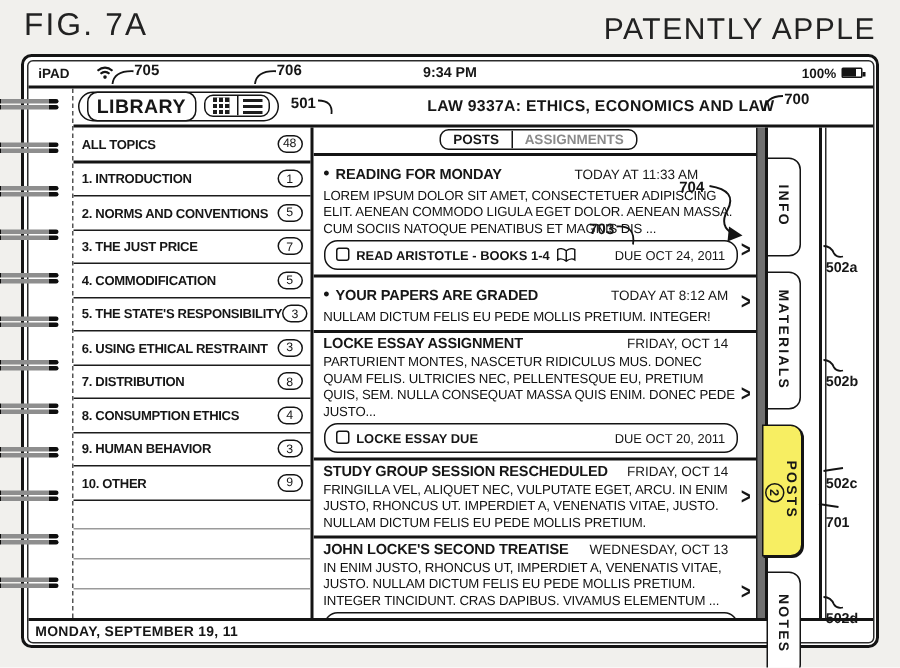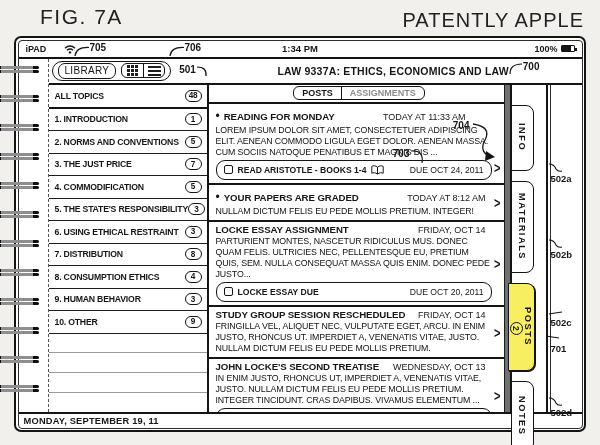--- a/index.html
+++ b/index.html
@@ -3,40 +3,40 @@
 <meta charset="utf-8">
 <style>
   * { margin:0; padding:0; box-sizing:border-box; }
   html,body { width:600px; height:445px; }
   body {
     font-family:"Liberation Sans", sans-serif;
     background:#f1f0ed; color:#161616;
     position:relative; overflow:hidden;
     -webkit-font-smoothing:antialiased;
   }
-  .fig-label { position:absolute; left:16px; top:5px; font-size:21px; letter-spacing:1.5px; color:#222;margin-left:24px; }
+  .fig-label { position:absolute; left:16px; top:5px; font-size:21px; letter-spacing:1.5px; color:#222; }
   .credit { position:absolute; right:16px; top:9px; font-size:20px; letter-spacing:1px; color:#222; }
 
   
   .tablet {
     position:absolute; left:14px; top:36px; width:572px; height:396px;
     border:2.5px solid #141414; border-radius:7px; background:#fff; overflow:visible;
   }
   .screen {
     position:absolute; inset:1.5px; border:1px solid #2c2c2c; border-radius:4px;
     display:flex; flex-direction:column; background:#fff; overflow:visible;
   }
 
   
   .statusbar {
     height:18px; flex:none; border-bottom:2px solid #141414;
     display:flex; align-items:center; padding:0 7px; position:relative;
     font-size:9px; font-weight:bold;
   }
-  .device-group { display:flex; align-items:flex-end; gap:18px; }
+  .device-group { display:flex; align-items:center; gap:18px; }
   .clock { position:absolute; left:0; right:0; text-align:center; font-size:9.5px; font-weight:bold; }
   .batt-group { margin-left:auto; display:flex; align-items:center; gap:3px; position:relative; z-index:1; }
   .battery { width:14px; height:7px; border:1px solid #141414; border-radius:1px; position:relative; background:linear-gradient(90deg,#141414 0 9px,#fff 9px); }
   .battery::after { content:""; position:absolute; right:-3px; top:1.5px; width:2px; height:3px; background:#141414; }
   .sb-ref { position:absolute; top:1px; display:flex; align-items:flex-start; font-size:10px; font-weight:bold; }
   .sb-ref svg { margin-top:3px; }
 
   
   .middle { flex:1; display:flex; min-height:0; position:relative; }
 
@@ -44,42 +44,42 @@
   .binding { width:30px; flex:none; border-right:1.5px dashed #555; position:relative; }
   .ring { position:absolute; left:-24px; width:44px; height:10px; }
   .ring i { display:block; height:3.2px; margin:1.1px 0; border-radius:2px;
     background:linear-gradient(90deg,#0e0e0e 0 6px,#8e8e8e 6px calc(100% - 6px),#0e0e0e calc(100% - 6px)); }
 
   .main-col { flex:1; display:flex; flex-direction:column; min-width:0; }
 
   
   .toolbar { height:26px; flex:none; border-bottom:2px solid #141414; display:flex; align-items:center; padding:0 4px 0 3px; position:relative; }
   .tool-group { border:1.5px solid #141414; border-radius:10px; height:20px; display:flex; align-items:center; gap:5px; padding:0 5px; background:#fff; }
-  .lib-btn { border:1.5px solid #141414; border-radius:7px; font-size:10px; font-weight:normal; padding:1px 6px 2px; letter-spacing:.3px; }
+  .lib-btn { border:1.5px solid #141414; border-radius:7px; font-size:13px; font-weight:bold; padding:1px 6px 2px; letter-spacing:.3px; }
   .seg { border:1.5px solid #141414; border-radius:6px; display:flex; height:15px; overflow:hidden; }
   .seg-cell { width:21px; display:flex; align-items:center; justify-content:center; }
   .seg-cell + .seg-cell { border-left:1.5px solid #141414; }
   .icon-grid { width:11px; height:11px; background-color:#1d1d1d;
     background-image:linear-gradient(90deg,transparent 0 3px,#fff 3px 4.2px,transparent 4.2px 7px,#fff 7px 8.2px,transparent 8.2px),
                      linear-gradient(transparent 0 3px,#fff 3px 4.2px,transparent 4.2px 7px,#fff 7px 8.2px,transparent 8.2px); }
   .icon-list { width:13px; height:10px;
     background:linear-gradient(#1d1d1d 0 2px,transparent 2px 4px,#1d1d1d 4px 6px,transparent 6px 8px,#1d1d1d 8px 10px); }
   .ref-inline { font-size:10px; font-weight:bold; display:flex; align-items:flex-start; }
   .course-title { flex:1; text-align:center; font-size:10.5px; font-weight:bold; letter-spacing:.2px; white-space:nowrap; }
   .ref-700 { position:absolute; right:42px; top:2px; }
 
   .mid-row { flex:1; display:flex; min-height:0; }
 
   
   .sidebar { width:160px; flex:none; border-right:2px solid #141414; display:flex; flex-direction:column;justify-content:flex-end; }
   .srow { height:22.5px; flex:none; border-bottom:1.5px solid #1c1c1c; display:flex; align-items:center;
     justify-content:space-between; padding:0 5px 0 6px; font-size:8.7px; font-weight:bold; letter-spacing:-0.2px; white-space:nowrap; }
   .srow.all { height:24px; border-bottom:2px solid #141414; }
   .badge { min-width:17px; height:12px; padding:0 3px; border:1.3px solid #141414; border-radius:8px;
-    display:flex; align-items:center; justify-content:center; font-size:8.2px; font-weight:bold; flex:none; }
+    display:flex; align-items:center; justify-content:center; font-size:8.2px; font-weight:normal; flex:none; }
   .srow.empty { flex:1; border-bottom:1px solid #9a9a9a; }
   .srow.empty:last-child { border-bottom:none; }
 
   
   .content { flex:1; min-width:0; position:relative; display:flex; flex-direction:column; overflow:hidden;
     border-right:2px solid #141414; }
   .content::after { content:""; position:absolute; right:0; top:0; bottom:0; width:5px;
     background:#707070; border-left:1px solid #1c1c1c; }
   .ctabs-row { height:19px; flex:none; border-bottom:2.5px solid #141414; display:flex; align-items:center; justify-content:center; }
   .posts-seg { border:1.5px solid #141414; border-radius:6px; display:flex; height:14px; overflow:hidden; font-size:9px; font-weight:bold; background:#fff; }
@@ -145,21 +145,21 @@
             <path d="M1 11 Q2 2 15 2.5" fill="none" stroke="#141414" stroke-width="1.2"></path>
           </svg>
         <span>705</span>
       </span>
       <span class="sb-ref" style="left:150px">
         <svg class="leader" width="16" height="12" viewBox="0 0 16 12">
             <path d="M1 11 Q2 2 15 2.5" fill="none" stroke="#141414" stroke-width="1.2"></path>
           </svg>
         <span>706</span>
       </span>
-      <span class="clock">1:34 PM</span>
+      <span class="clock">9:34 PM</span>
       <div class="batt-group">
         <span>100%</span>
         <span class="battery"></span>
       </div>
     </div>
 
     <div class="middle">
 
       <div class="binding">
         <div class="ring" style="top:6px">

